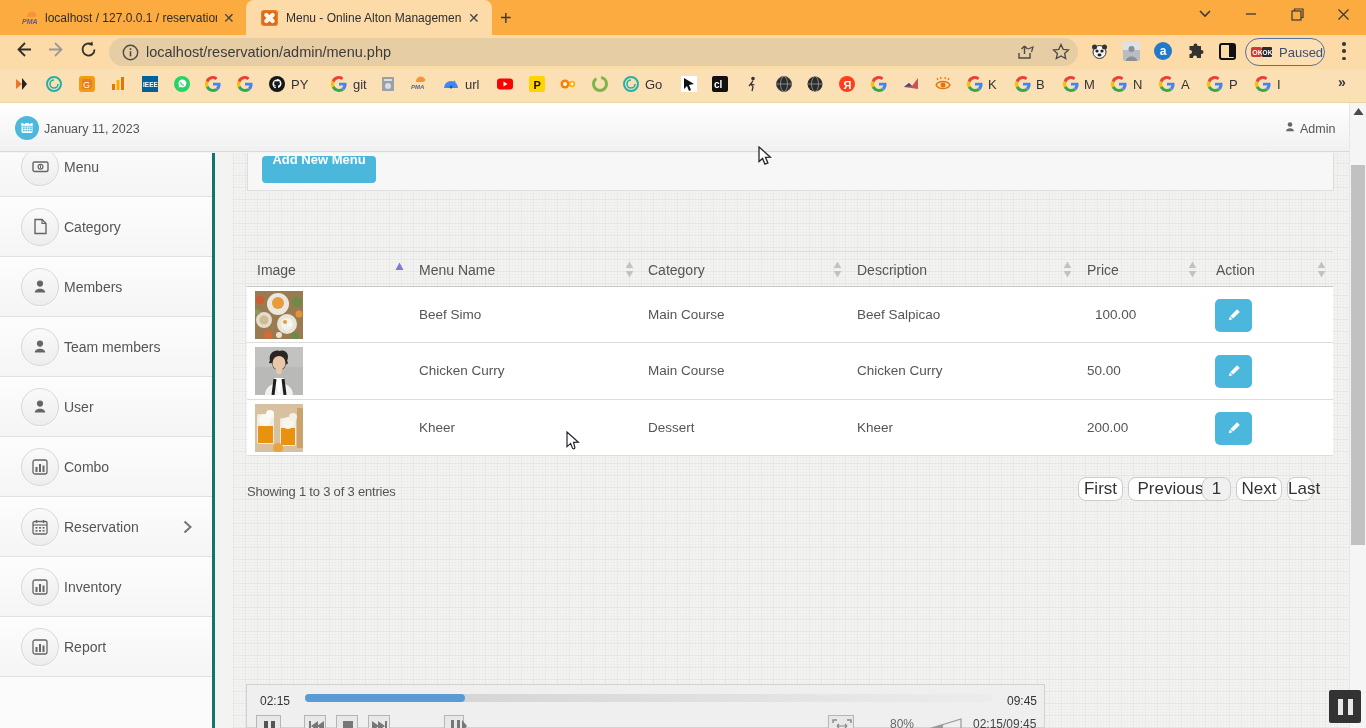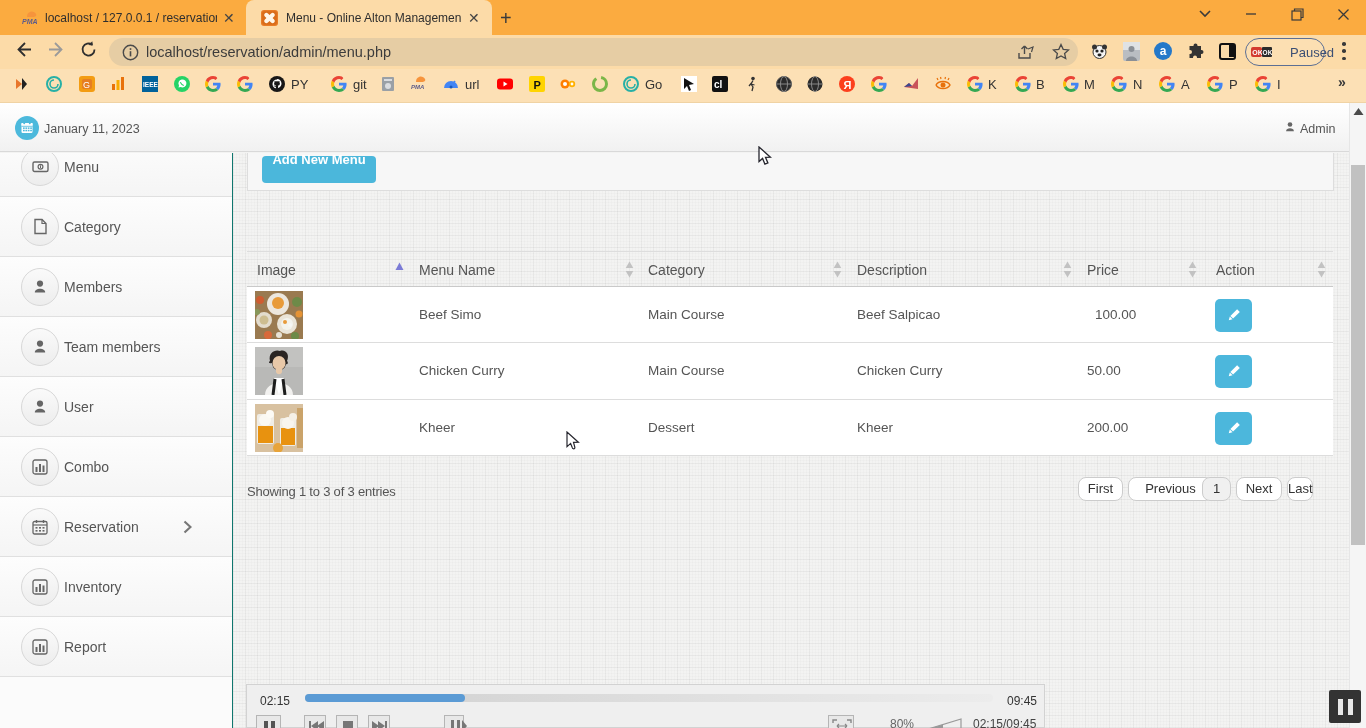--- a/index.html
+++ b/index.html
@@ -20,21 +20,21 @@
 #omnibox { left:109px; top:38px; width:969px; height:28px; background:#e6cda4; border-radius:14px; display:flex; align-items:center; }
 .navbtn { color:#333; font-size:19px; top:40px; }
 
 #bookbar { left:0; top:69px; width:1366px; height:34px; background:#fce0b5; border-bottom:1px solid #f0d3a4; }
 .bm { position:absolute; top:76px; width:16px; height:16px; }
 .bmt { position:absolute; top:77px; font-size:13px; color:#333; }
 
 
 #page { left:0; top:103px; width:1366px; height:625px; background:#f3f3f2; }
 #pgheader { left:0; top:0; width:1349px; height:49px; background:linear-gradient(#ffffff,#f1f1f1); border-bottom:1px solid #d9d9d9; }
-#sidebar { left:0; top:50px; width:233px; height:575px; background:#fbfbfb; border-right:1px solid #0f766e; overflow:hidden; }
+#sidebar { left:0; top:50px; width:215px; height:575px; background:#fbfbfb; border-right:3px solid #0f766e; overflow:hidden; }
 .sbitem { left:0; width:232px; height:60px; border-bottom:1px solid #e0e0e0; background:linear-gradient(#fdfdfd,#f5f5f5); }
 .sbcirc { position:absolute; left:21px; top:50%; margin-top:-19px; width:38px; height:38px; border-radius:50%; background:linear-gradient(#fafafa,#ededed); border:1px solid #d8d8d8; display:flex; align-items:center; justify-content:center; }
 .sblabel { position:absolute; left:64px; top:50%; margin-top:-8px; font-size:14px; color:#555; }
 
 
 #content { left:233px; top:50px; width:1116px; height:575px;
   background-color:#f3f3f2;
   background-image:
     repeating-linear-gradient(0deg, rgba(100,100,100,.055) 0 1px, transparent 1px 12px),
     repeating-linear-gradient(90deg, rgba(100,100,100,.055) 0 1px, transparent 1px 12px),
@@ -55,21 +55,21 @@
 .th { position:absolute; top:0; height:36px; font-size:14px; color:#555; line-height:36px; }
 .sortup { position:absolute; top:10px; }
 .sortboth { position:absolute; top:9px; }
 #thead { position:relative; height:36px; border-bottom:1px solid #c9c9c9; border-top:1px solid #ddd; }
 .row { position:relative; height:56.4px; background:#fff; border-bottom:1px solid #ddd; }
 .cell { position:absolute; top:0; height:56.4px; line-height:56.4px; font-size:13.5px; color:#555; }
 .thumb { position:absolute; left:8px; top:4px; width:48px; height:48px; }
 .editbtn { position:absolute; left:968px; top:12px; width:37px; height:33px; background:#4cb7dc; border-radius:5px; display:flex; align-items:center; justify-content:center; }
 
 #showing { left:14px; top:331px; font-size:13px; letter-spacing:-0.2px; color:#555; }
-.pagbtn { position:absolute; top:324px; height:24px; border:1px solid #ccc; background:#fff; font-size:13px; color:#333; text-align:center; line-height:22px; border-radius:8px; }
+.pagbtn { position:absolute; top:324px; height:24px; border:1px solid #ccc; background:#fff; font-size:17px; color:#333; text-align:center; line-height:22px; border-radius:8px; }
 
 
 #player { left:246px; top:684px; width:799px; height:44px; background:#efefef; border:1px solid #d2d2d2; font-size:12px; color:#333; }
 #ptrack { position:absolute; left:58px; top:9px; width:688px; height:8px; background:linear-gradient(90deg,#cfcfcf,#ececec); border-radius:4px; }
 #pfill { position:absolute; left:0; top:0; width:160px; height:8px; background:#5b9bd5; border-radius:4px; }
 .pbtn { position:absolute; top:30px; width:22px; height:20px; background:#e8e8e8; border:1px solid #b5b5b5; }
 
 #vscroll { left:1349px; top:0px; width:17px; height:625px; background:#f5f5f5; border-left:1px solid #e6e6e6; }
 #vthumb { position:absolute; left:1px; top:62px; width:14px; height:380px; background:#c1c1c1; }
 #pauseov { left:1329px; top:690px; width:32px; height:33px; background:#333; border-radius:2px; display:flex; align-items:center; justify-content:center; gap:5px; }
@@ -163,21 +163,21 @@
   <div class="abs" style="left:1219px;top:43px;width:17px;height:17px;border:2.5px solid #111;border-radius:3px;">
       <div style="position:absolute;right:0;top:0;width:5px;height:12px;background:#111;"></div>
     </div>
   <div class="abs" style="left:1245px;top:38px;width:80px;height:28px;border:1.5px solid #5c6f94;border-radius:14px;display:flex;align-items:center;background:rgba(255,255,255,0.12);">
      <svg style="margin-left:5px;flex:none;" width="21" height="10" viewBox="0 0 21 10">
         <rect x="0" y="0" width="11" height="10" rx="2" fill="#d33a2f"></rect>
         <text x="1.2" y="7.8" font-size="7" font-weight="bold" fill="#fff" font-family="Liberation Sans">OK</text>
         <rect x="11" y="0" width="10" height="10" rx="1" fill="#2b2b2b"></rect>
         <text x="11.6" y="7.6" font-size="6.5" font-weight="bold" fill="#fff" font-family="Liberation Sans">OK</text>
       </svg>
-     <span style="margin-left:18px;font-size:13px;color:#3c4f74;">Paused</span>
+     <span style="margin-left:7px;font-size:13px;color:#3c4f74;">Paused</span>
   </div>
   <div class="abs" style="left:1342px;top:42px;width:4px;height:18px;display:flex;flex-direction:column;justify-content:space-between;align-items:center;">
       <i style="width:3.5px;height:3.5px;border-radius:50%;background:#3a3a3a;"></i>
       <i style="width:3.5px;height:3.5px;border-radius:50%;background:#3a3a3a;"></i>
       <i style="width:3.5px;height:3.5px;border-radius:50%;background:#3a3a3a;"></i>
     </div>
   <div id="bookbar" class="abs"></div>
   <svg width="0" height="0" style="position:absolute;">
       <defs>
     <g id="gg">

